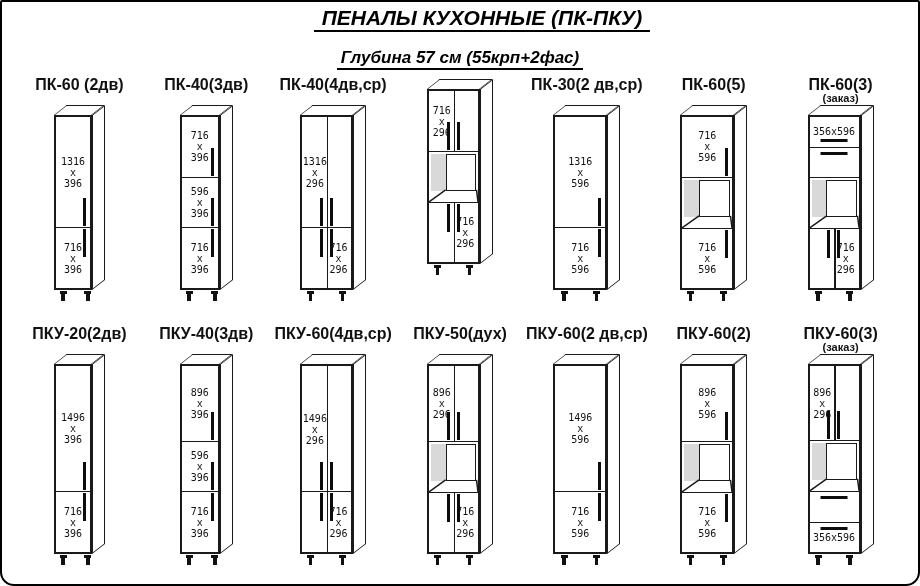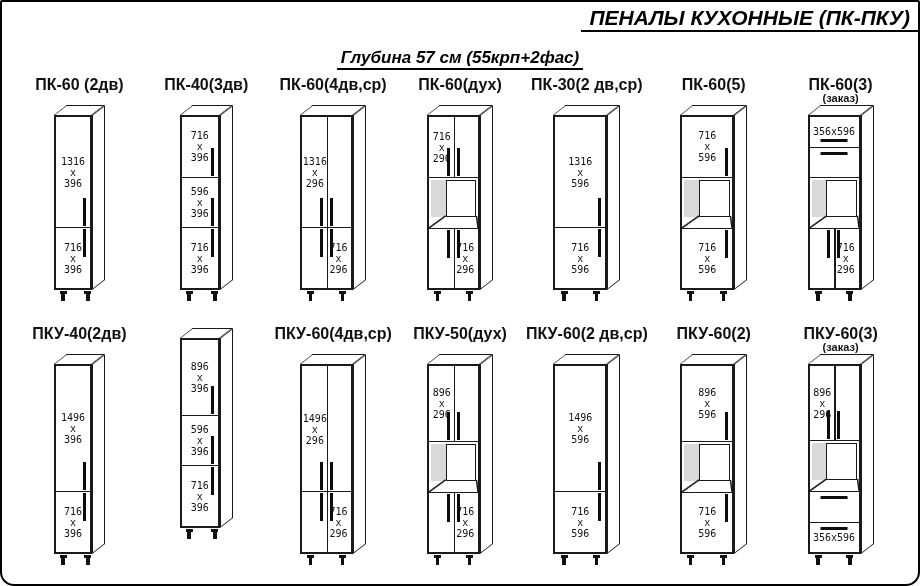--- a/index.html
+++ b/index.html
@@ -1,18 +1,18 @@
 <!DOCTYPE html>
 <html><head>
 <meta charset="utf-8">
 <style>
   html,body{margin:0;padding:0;background:#fff;font-family:"Liberation Sans",sans-serif;}
   .sheet{width:920px;height:586px;box-sizing:border-box;border:2.5px solid #000;
          border-radius:2px 2px 14px 14px;background:#fff;overflow:hidden;position:relative;}
-  .header{text-align:right;padding-top:4px;line-height:1.15;padding-left:44px;}
+  .header{text-align:center;padding-top:4px;line-height:1.15;padding-left:44px;}
   .title{display:inline-block;font-size:21px;font-weight:bold;font-style:italic;
          border-bottom:2px solid #000;padding:0 8px 0 8px;color:#000;}
   .subtitle-wrap{text-align:center;margin-top:16px;}
   .subtitle{display:inline-block;font-size:17px;font-weight:bold;font-style:italic;
          border-bottom:2px solid #000;padding:0 4px 0 4px;color:#000;}
   .row{display:flex;justify-content:space-between;padding:0 14px;}
   .row1{margin-top:6px;}
   .row2{margin-top:24px;}
   .col{flex:1;display:flex;flex-direction:column;align-items:center;}
   .titlebox{height:26px;text-align:center;overflow:visible;}
@@ -126,21 +126,21 @@
               </div>
             </div>
           </div>
           <div class="feetrow" style="width: 53px;">
             <div class="foot f1" style="left: 10%;"></div>
             <div class="foot f2" style="left: 58%;"></div>
           </div>
         </div>
         <div class="col">
           <div class="titlebox">
-            <div class="cab-title">ПК-60(4дв,ср)</div>
+            <div class="cab-title">ПК-40(4дв,ср)</div>
           </div>
           <div class="cabwrap" style="width: 66px;">
             <div class="cab3d" style="width: 53px; height: 175px;">
               <div class="topface"></div>
               <div class="sideface"></div>
               <div class="front">
                 <div class="sec double first" style="flex-grow: 1316;">
                   <div class="middiv"></div>
                   <div class="lbl side-left">1316
 х
@@ -158,23 +158,20 @@
                 </div>
               </div>
             </div>
           </div>
           <div class="feetrow" style="width: 66px;">
             <div class="foot f1" style="left: 10%;"></div>
             <div class="foot f2" style="left: 58%;"></div>
           </div>
         </div>
         <div class="col">
-          <div class="titlebox">
-            <div class="cab-title">ПК-60(дух)</div>
-          </div>
           <div class="cabwrap" style="width: 66px;">
             <div class="cab3d" style="width: 53px; height: 175px;">
               <div class="topface"></div>
               <div class="sideface"></div>
               <div class="front">
                 <div class="sec double first" style="flex-grow: 716;">
                   <div class="middiv"></div>
                   <div class="lbl side-left">716
 х
 296</div>
@@ -309,21 +306,21 @@
           </div>
           <div class="feetrow" style="width: 66px;">
             <div class="foot f1" style="left: 10%;"></div>
             <div class="foot f2" style="left: 58%;"></div>
           </div>
         </div>
       </div>
       <div class="row row2">
         <div class="col">
           <div class="titlebox">
-            <div class="cab-title">ПКУ-40(2дв)</div>
+            <div class="cab-title">ПКУ-20(2дв)</div>
           </div>
           <div class="cabwrap" style="width: 51px;">
             <div class="cab3d" style="width: 38px; height: 190px;">
               <div class="topface"></div>
               <div class="sideface"></div>
               <div class="front">
                 <div class="sec door first" style="flex-grow: 1496;">
                   <div class="lbl">1496
 х
 396</div>
@@ -337,20 +334,23 @@
                 </div>
               </div>
             </div>
           </div>
           <div class="feetrow" style="width: 51px;">
             <div class="foot f1" style="left: 10%;"></div>
             <div class="foot f2" style="left: 58%;"></div>
           </div>
         </div>
         <div class="col">
+          <div class="titlebox">
+            <div class="cab-title">ПКУ-40(3дв)</div>
+          </div>
           <div class="cabwrap" style="width: 53px;">
             <div class="cab3d" style="width: 40px; height: 190px;">
               <div class="topface"></div>
               <div class="sideface"></div>
               <div class="front">
                 <div class="sec door first" style="flex-grow: 896;">
                   <div class="lbl">896
 х
 396</div>
                   <div class="hv rb"></div>

